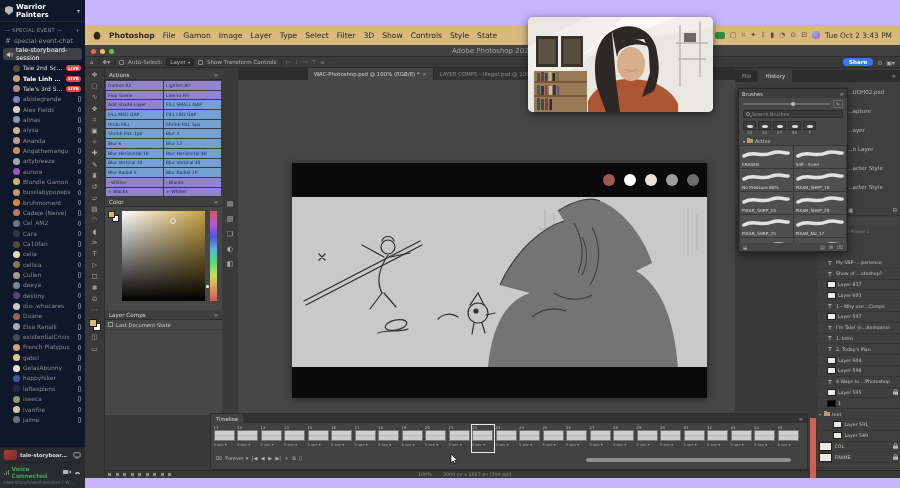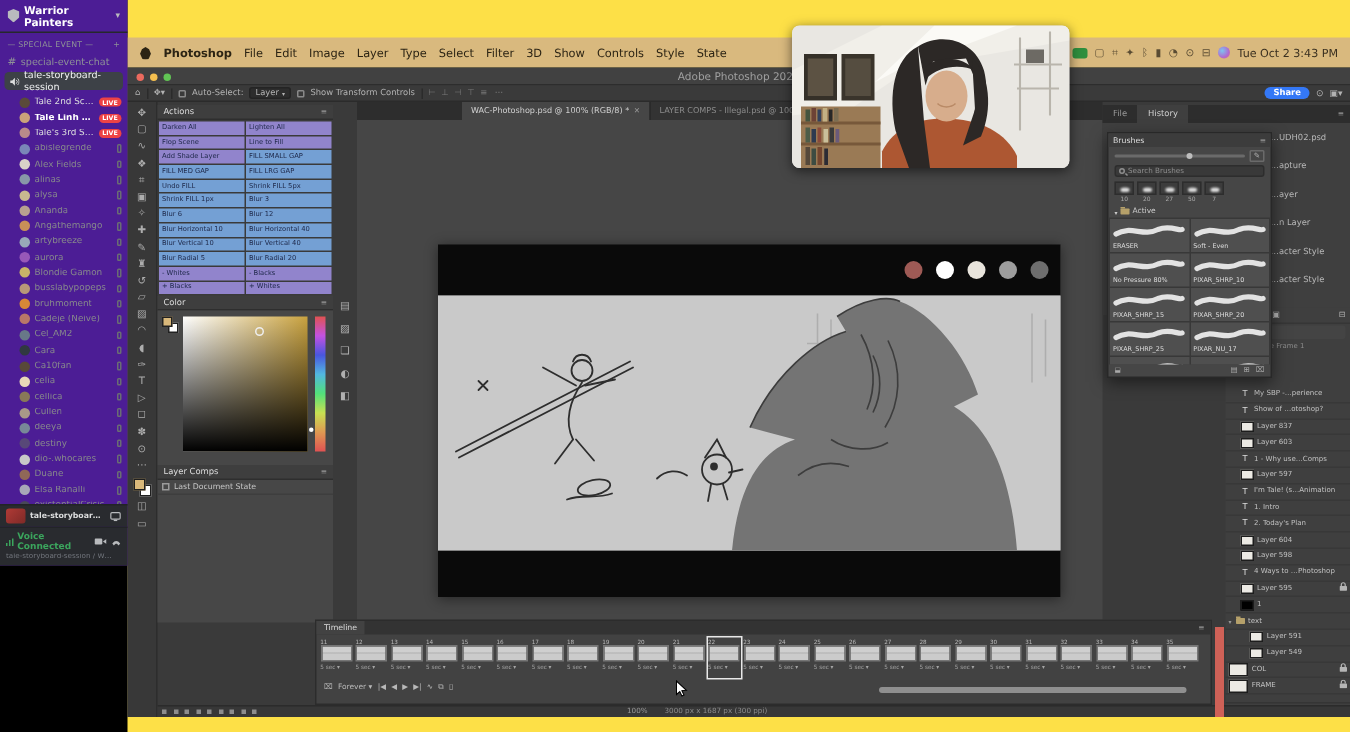--- a/index.html
+++ b/index.html
@@ -1,20 +1,20 @@
 <!DOCTYPE html>
 <html><head>
 <meta charset="utf-8">
 <style>
   *{margin:0;padding:0;box-sizing:border-box}
   html,body{width:900px;height:488px;overflow:hidden;background:#000;font-family:"DejaVu Sans",sans-serif;-webkit-font-smoothing:antialiased}
   body{position:relative}
 
   
-  #discord{position:absolute;left:0;top:0;width:85px;height:377px;background:#4c1d95;color:#96989d;z-index:20;display:flex;flex-direction:column}
+  #discord{position:absolute;left:0;top:0;width:85px;height:488px;background:#0f172a;color:#96989d;z-index:20;display:flex;flex-direction:column}
   .dc-head{height:22px;border-bottom:1px solid #26282c;display:flex;align-items:center;gap:3px;padding:0 5px;color:#fff;font-size:7px;font-weight:bold;flex:none}
   .dc-shield{width:8px;height:9px;background:#b9bbbe;clip-path:polygon(50% 0,100% 18%,100% 62%,50% 100%,0 62%,0 18%);flex:none}
   .dc-chev{margin-left:auto;font-size:6px;color:#b9bbbe}
   .dc-cat{display:flex;align-items:center;justify-content:space-between;padding:5px 5px 2px 5px;font-size:5.2px;color:#8e9297;letter-spacing:.2px;flex:none}
   .dc-chan{height:12px;display:flex;align-items:center;gap:3px;padding:0 5px;font-size:6.4px;color:#8e9297;flex:none}
   .dc-chan.voice{background:#3d4147;border-radius:3px;margin:1px 3px;color:#f2f3f5;padding:0 3px}
   .dc-chan .cicon{font-size:7px;color:#8e9297;flex:none}
   .dc-users{flex:1;overflow:hidden;margin-top:2px}
   .dc-user{height:10.35px;display:flex;align-items:center;gap:3px;padding:0 4px 0 13px;font-size:5.9px;color:#87898c;white-space:nowrap}
   .dc-user .av{width:7px;height:7px;border-radius:50%;flex:none}
@@ -28,21 +28,21 @@
   .stream-label{font-size:5.2px;color:#dcddde;font-weight:bold;overflow:hidden;white-space:nowrap;text-overflow:ellipsis}
   .dc-voice{background:#292b2f;border-top:1px solid #222427;padding:2px 4px 3px 4px;flex:none}
   .vc-row1{display:flex;align-items:center;gap:2px}
   .vc-status{color:#3ba55d;font-size:6px;font-weight:bold}
   .vc-detail{font-size:4.8px;color:#72767d;margin-top:1px;white-space:nowrap;overflow:hidden;text-overflow:ellipsis}
   .vc-icons{margin-left:auto;display:flex;gap:3px;color:#b9bbbe;font-size:6.5px}
   .sigbars{display:flex;align-items:flex-end;gap:.8px;height:6px}
   .sigbars i{width:1.3px;background:#3ba55d;display:block}
 
   
-  #screen{position:absolute;left:85px;top:0;width:815px;height:488px;background:#fde047}
+  #screen{position:absolute;left:85px;top:0;width:815px;height:488px;background:#c4b5fd}
 
   
   #menubar{position:absolute;left:0;top:25px;width:815px;height:20px;background:#d9b97e;display:flex;align-items:center;padding:0 8px;gap:8px;font-size:7.6px;color:#2c2414}
   .apple{width:8px;height:9px;background:#2c2414;border-radius:45% 45% 48% 48%;clip-path:polygon(20% 25%,50% 10%,80% 25%,95% 60%,75% 100%,25% 100%,5% 60%);flex:none}
   .mb-item{white-space:nowrap}
   .mb-item.bold{font-weight:bold}
   #mb-right{margin-left:auto;display:flex;align-items:center;gap:5px;font-size:7px;color:#3a3020}
   .mb-ico{opacity:.8}
   .mb-green{width:10px;height:7px;border-radius:2px;background:#2f8f3e;display:inline-block}
   .mb-siri{width:8px;height:8px;border-radius:50%;background:radial-gradient(circle at 35% 35%,#7ec3f0,#b06ad0 60%,#e06a8a);display:inline-block}
@@ -413,21 +413,21 @@
   </div>
 </div>
 
 <div id="screen">
 
   <div id="menubar">
     <span class="apple"></span>
     <span id="mb-items" style="display:flex;gap:8px">
         <span class="mb-item bold">Photoshop</span>
         <span class="mb-item">File</span>
-        <span class="mb-item">Edit</span>
+        <span class="mb-item">Gamon</span>
         <span class="mb-item">Image</span>
         <span class="mb-item">Layer</span>
         <span class="mb-item">Type</span>
         <span class="mb-item">Select</span>
         <span class="mb-item">Filter</span>
         <span class="mb-item">3D</span>
         <span class="mb-item">Show</span>
         <span class="mb-item">Controls</span>
         <span class="mb-item">Style</span>
         <span class="mb-item">State</span>

